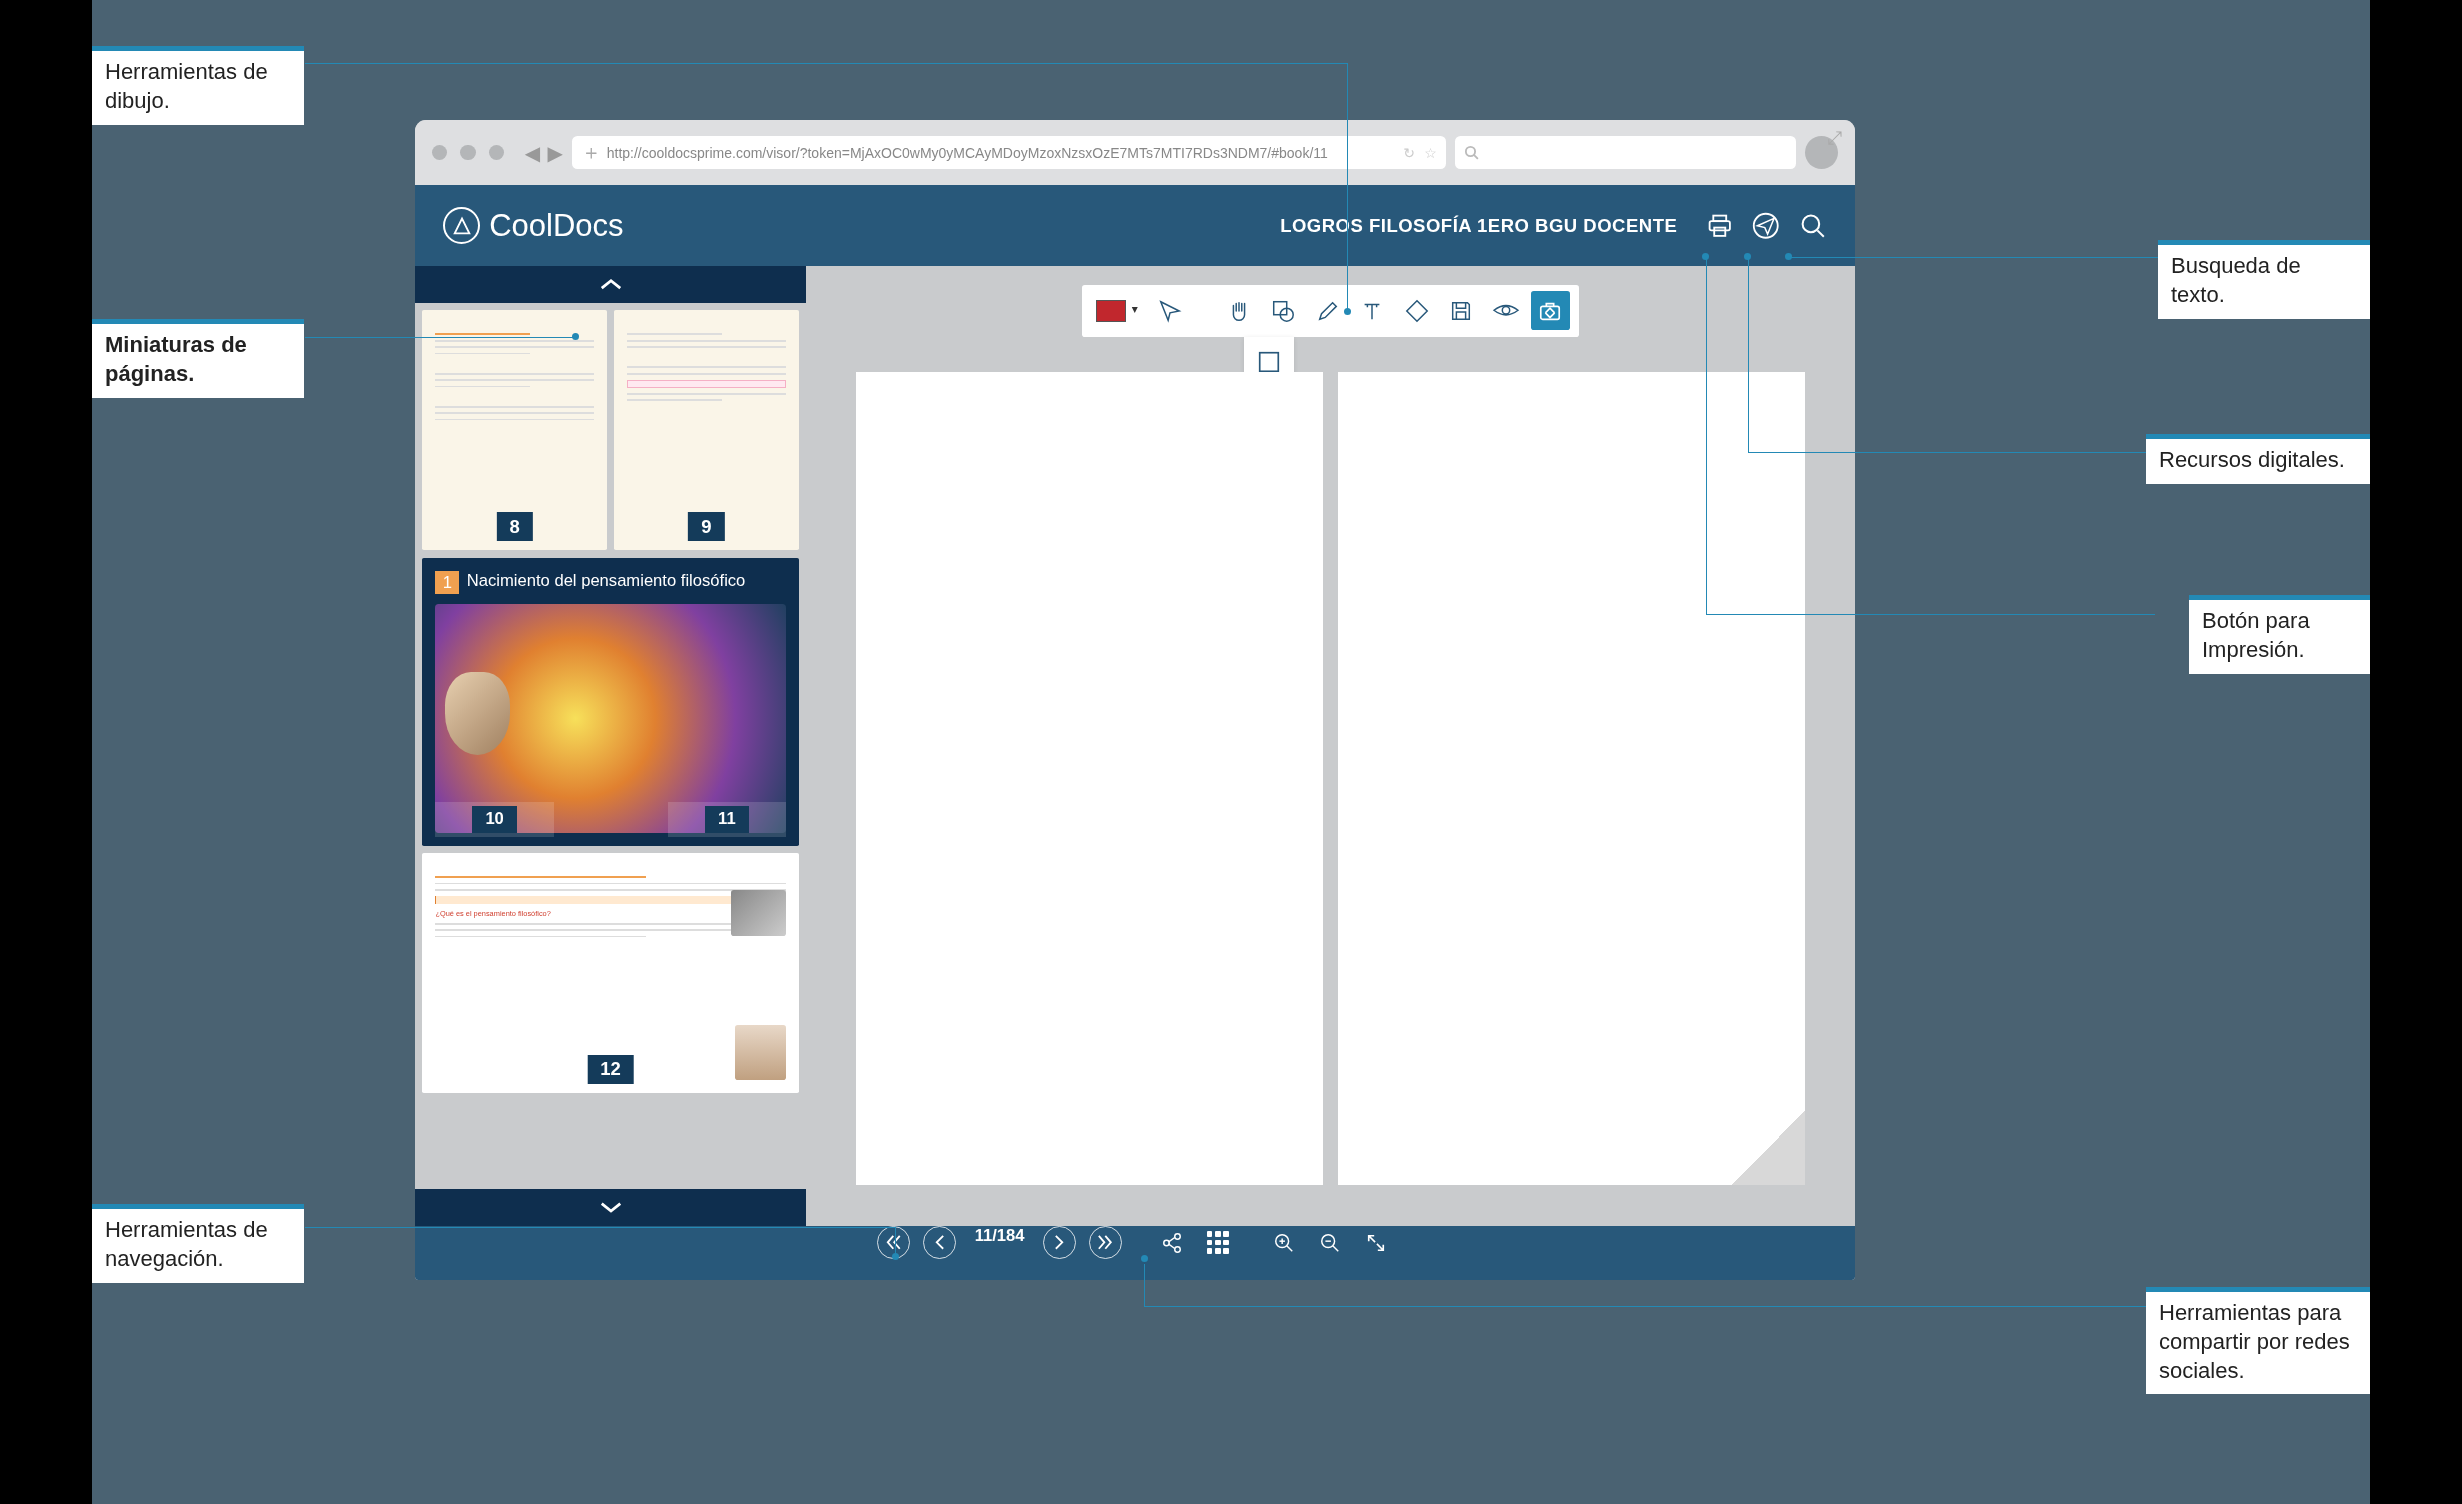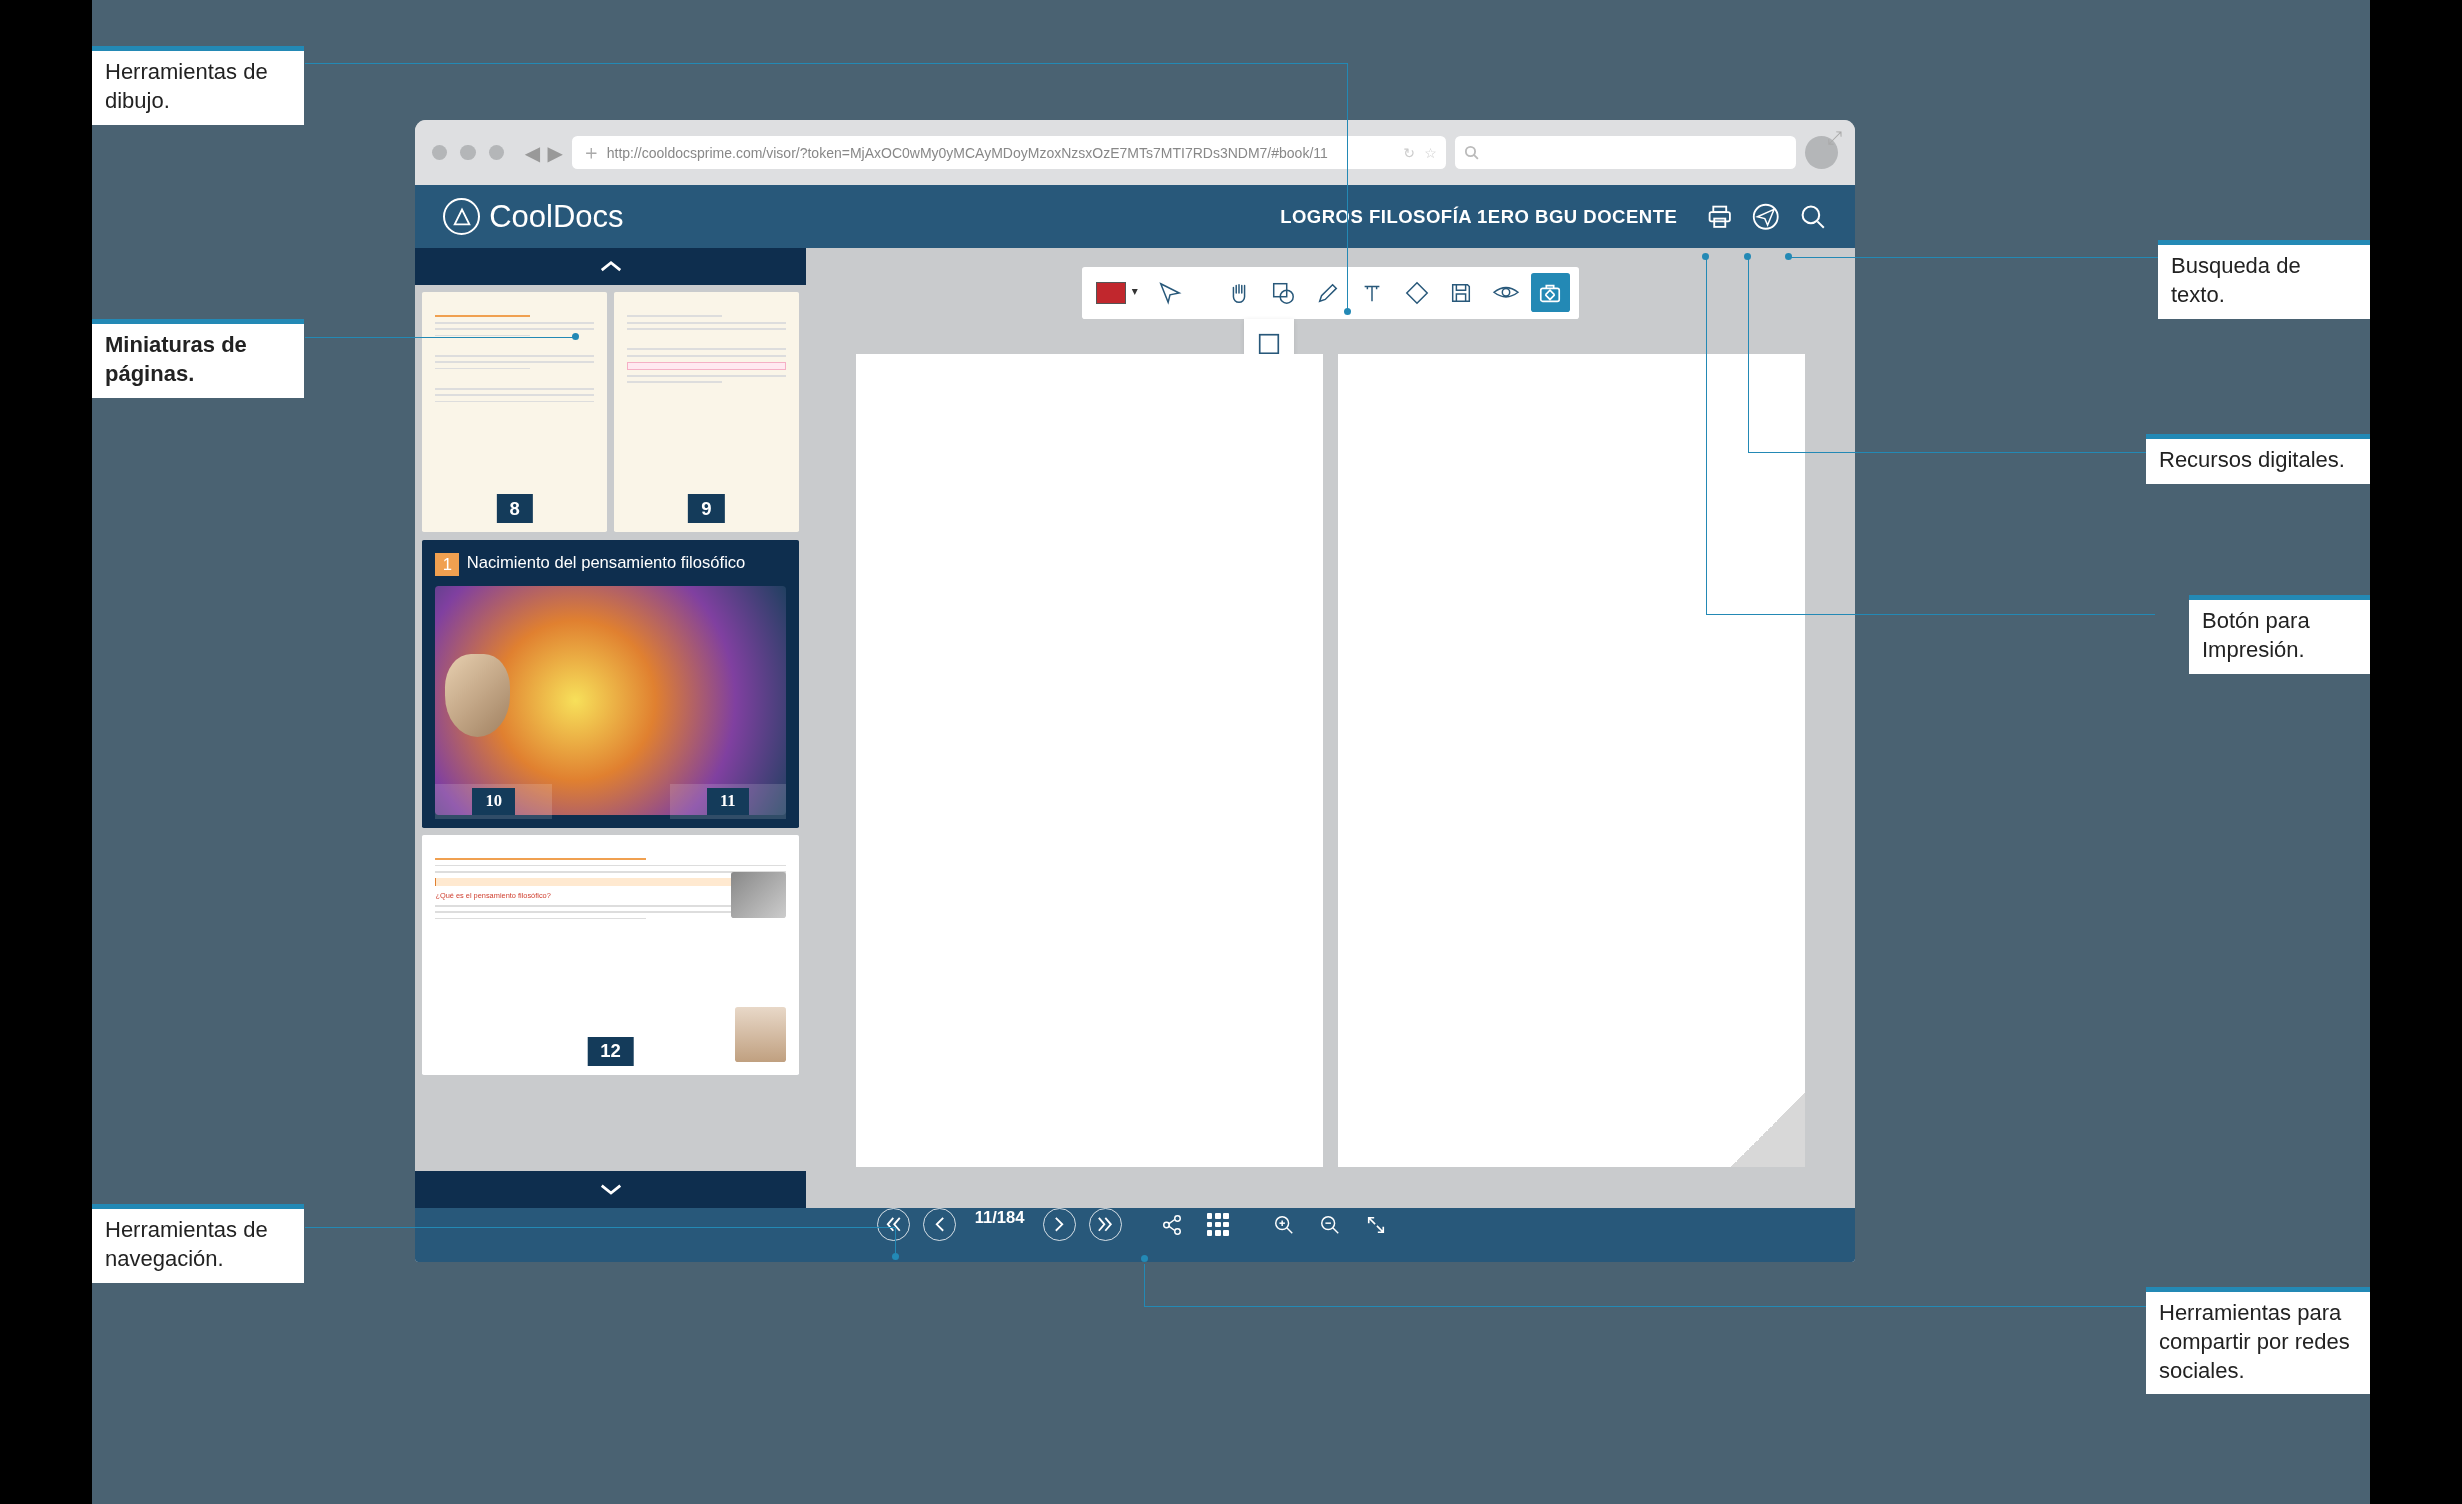--- a/index.html
+++ b/index.html
@@ -59,21 +59,21 @@
 .url-bar { flex: 1; background: #fff; border-radius: 5.5px; height: 33px; display: flex; align-items: center; padding: 0 9.2px; font-size: 14px; color: #888; }
 .url-plus { font-size: 20px; color: #aaa; margin-right: 5.5px; }
 .url-text { flex: 1; white-space: nowrap; overflow: hidden; }
 .url-icons { display: flex; gap: 9.2px; color: #ccc; }
 .search-bar { width: 341px; background: #fff; border-radius: 5.5px; height: 33px; display: flex; align-items: center; padding: 0 9.2px; color: #bbb; }
 .profile-dot { width: 33px; height: 33px; border-radius: 50%; background: #b4b6b8; }
 .expand-corner { position: absolute; top: 7.4px; right: 13px; color: #aaa; font-size: 18.5px; }
 
 .app-header {
   background: #28587a;
-  height: 63px;
+  height: 81px;
   display: flex;
   align-items: center;
   padding: 0 28px;
   color: #fff;
 }
 .brand { display: flex; align-items: center; gap: 9.2px; font-size: 31px; font-weight: 300; }
 .brand-icon { width: 37px; height: 37px; border: 2.8px solid #fff; border-radius: 50%; display: flex; align-items: center; justify-content: center; }
 .doc-title { margin-left: auto; font-size: 18.5px; font-weight: 700; letter-spacing: 0.5px; }
 .header-icons { display: flex; gap: 16.6px; margin-left: 28px; }
 .header-icon { color: #fff; }
@@ -91,21 +91,21 @@
 .thumb-lines { position: absolute; top: 18.5px; left: 13px; right: 13px; }
 .tl { height: 1.8px; background: #ddd; margin: 4.6px 0; }
 .tl.short { width: 60%; }
 .tl.color { background: #f0a050; }
 .thumb-wide-inner { position: absolute; inset: 13px; display: flex; flex-direction: column; }
 .thumb-wide-title { color: #fff; font-size: 16.6px; font-weight: 500; margin-bottom: 9.2px; display: flex; gap: 7.4px; }
 .thumb-wide-num { background: #f0a050; color: #fff; padding: 1.8px 7.4px; }
 .thumb-cloud { flex: 1; background: radial-gradient(circle at 40% 50%, #f7e05a, #e08030, #8040a0, #204060); border-radius: 3.7px; position: relative; }
 .thumb-face { position: absolute; left: 9.2px; top: 30%; width: 65px; height: 83px; background: linear-gradient(135deg, #e8d0b0, #a08060); border-radius: 40% 40% 50% 50%; }
 .thumb-wide-pages { position: absolute; bottom: 9.2px; left: 13px; right: 13px; display: flex; justify-content: space-between; }
-.thumb-wide-page { background: rgba(255,255,255,0.15); padding: 3.7px 37px; display: flex; align-items: center; font-family: Liberation Serif, serif; }
+.thumb-wide-page { background: rgba(255,255,255,0.15); padding: 3.7px 37px; display: flex; align-items: center; }
 .thumb-wide-page .pn { background: #143b5a; color: #fff; padding: 3.7px 13px; font-weight: 600; font-size: 16.6px; }
 .thumb-img { position: absolute; background: linear-gradient(135deg,#888,#ccc); border-radius: 2.8px; }
 
 
 .main { flex: 1; padding: 0 13px 13px 13px; display: flex; flex-direction: column; }
 .toolbar {
   background: #fff;
   height: 52px;
   margin: 18.5px auto 0 auto;
   display: flex;

